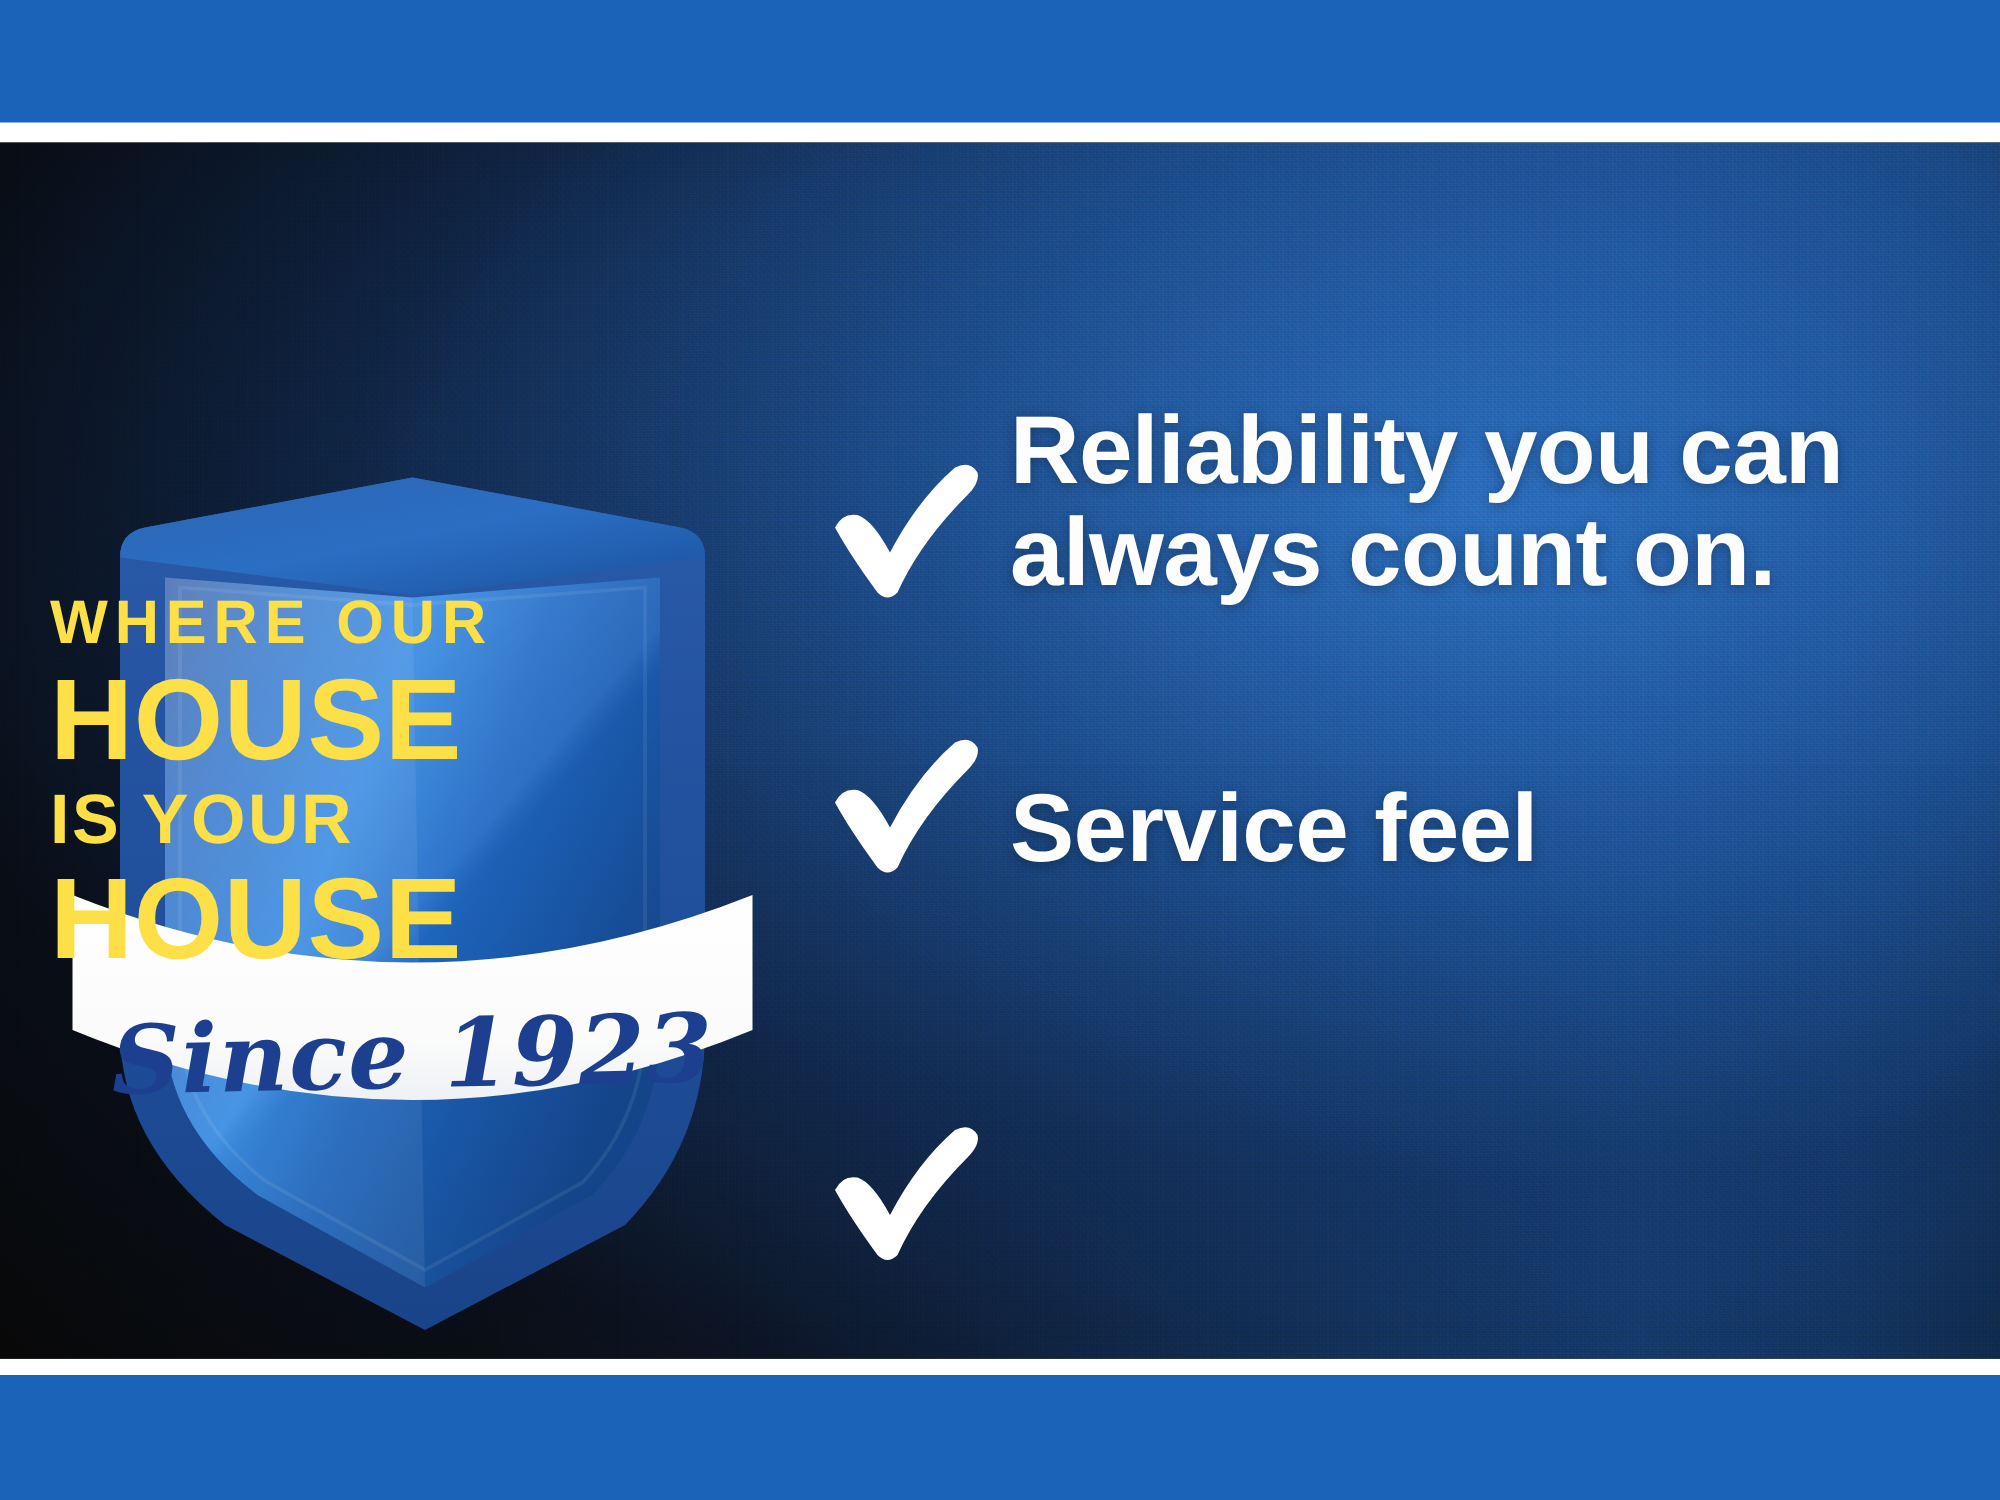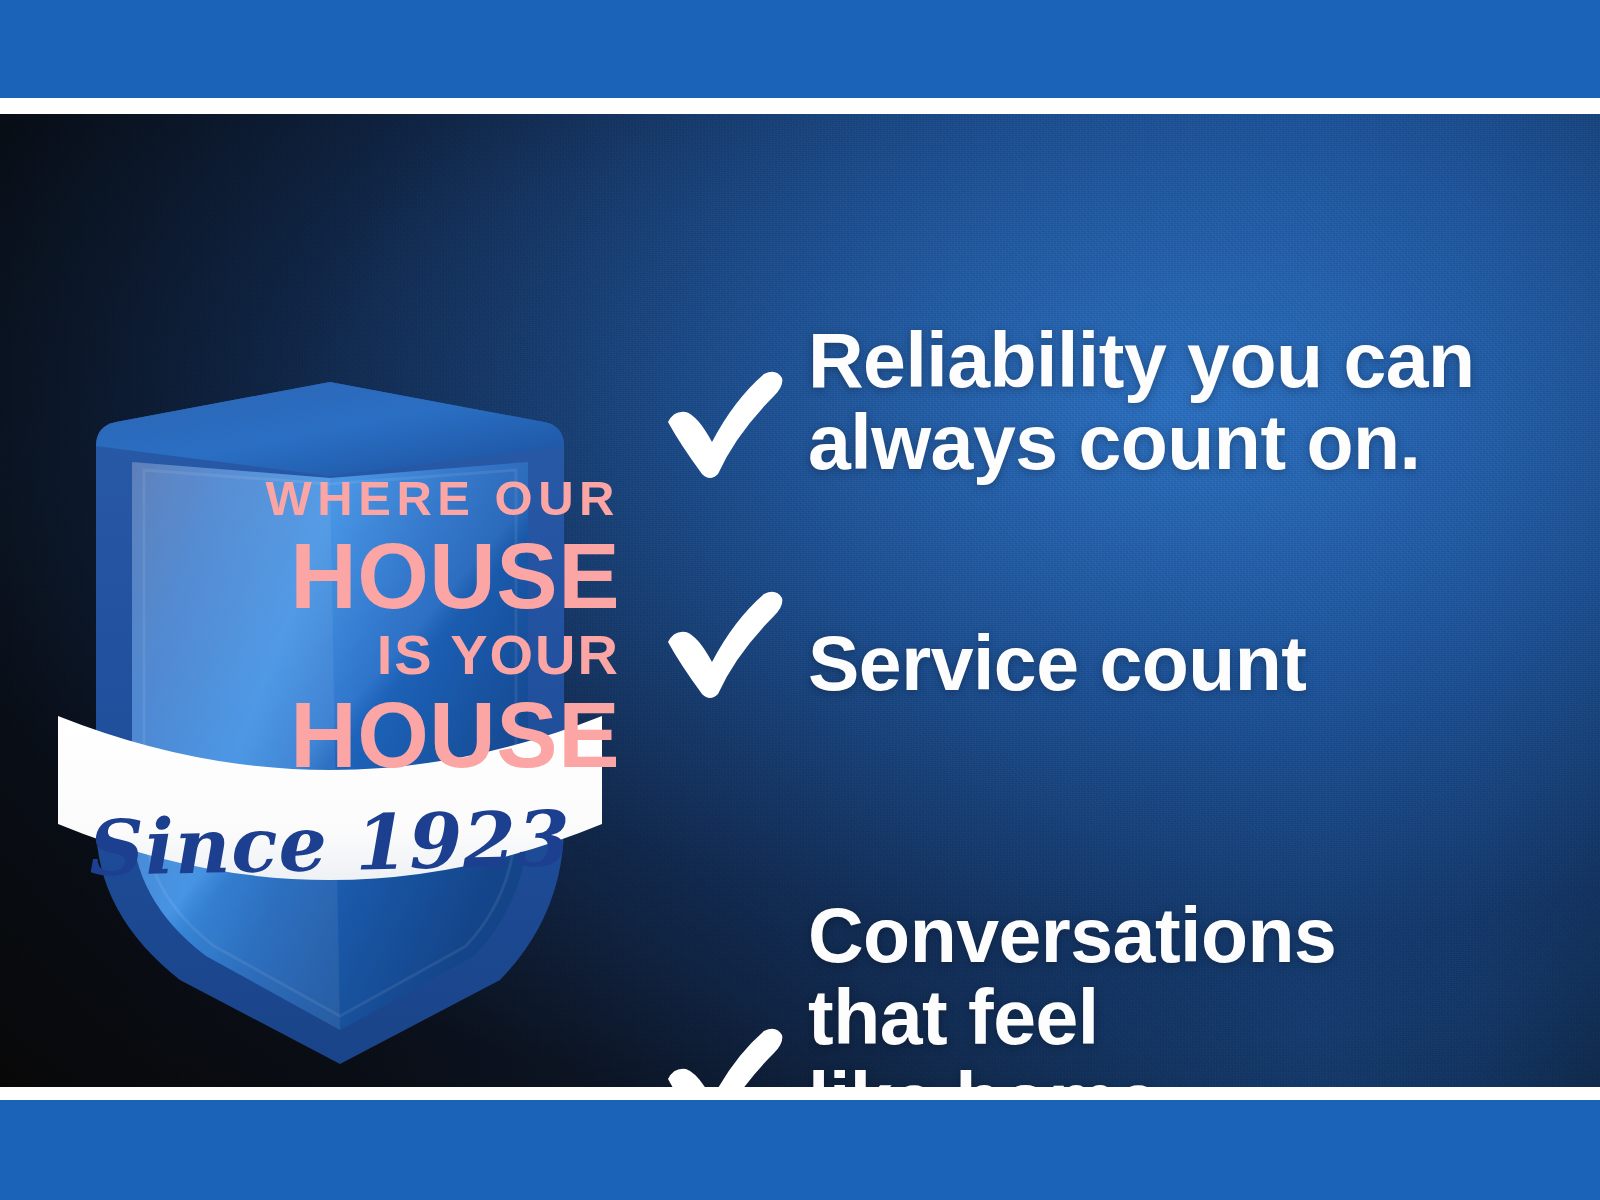--- a/index.html
+++ b/index.html
@@ -28,21 +28,21 @@
         repeating-linear-gradient(45deg, rgba(255,255,255,.05) 0 2px, rgba(0,0,0,.05) 2px 4px);
   }
   .panel-vignette{position:absolute;inset:0;
       background:radial-gradient(125% 120% at 70% 45%, rgba(0,0,0,0) 42%, rgba(0,0,0,.30) 78%, rgba(0,0,0,.55) 100%);}
 
   
   .badge{position:absolute;left:40px;top:150px;width:580px;height:820px;}
   .badge svg{display:block;width:100%;height:100%;overflow:visible;}
 
   .badge-text{position:absolute;left:0;top:0;width:580px;height:820px;pointer-events:none;}
-  .bt{position:absolute;width:100%;text-align:right;color:#fca5a5;font-family:"Liberation Sans",sans-serif;
+  .bt{position:absolute;width:100%;text-align:left;color:#fde047;font-family:"Liberation Sans",sans-serif;
       font-weight:700;line-height:1;text-transform:uppercase;}
   .bt-where{top:210px;font-size:49px;letter-spacing:5.5px;transform:scaleX(1.0);}
   .bt-house1{top:266px;font-size:92px;letter-spacing:0.5px;}
   .bt-isyour{top:363px;font-size:56px;letter-spacing:2px;}
   .bt-house2{top:425px;font-size:92px;letter-spacing:0.5px;}
 
   .bt-since{position:absolute;top:535px;width:100%;text-align:center;
       color:#1d3f8f;font-family:"DejaVu Serif",serif;font-style:italic;font-weight:700;
       font-size:76px;letter-spacing:1px;transform:rotate(-1.2deg);}
 
@@ -155,36 +155,31 @@
 
       <div class="bullet b2">
         <div class="check">
           <svg viewBox="0 0 128 120" xmlns="http://www.w3.org/2000/svg">
             <path d="M 8 58 Q 14 46 26 48 Q 38 52 52 78 Q 74 36 104 10
                      Q 116 4 122 14 Q 124 22 114 32 Q 76 70 58 110
                      Q 50 118 42 110 Q 20 80 8 58 Z" fill="#ffffff"></path>
           </svg>
         </div>
         <div class="btext">
-          <span>Service count</span>
+          <span>Service feel</span>
         </div>
       </div>
 
       <div class="bullet b3">
         <div class="check">
           <svg viewBox="0 0 128 120" xmlns="http://www.w3.org/2000/svg">
             <path d="M 8 58 Q 14 46 26 48 Q 38 52 52 78 Q 74 36 104 10
                      Q 116 4 122 14 Q 124 22 114 32 Q 76 70 58 110
                      Q 50 118 42 110 Q 20 80 8 58 Z" fill="#ffffff"></path>
           </svg>
         </div>
-        <div class="btext">
-          <span>Conversations</span>
-          <span>that feel</span>
-          <span>like home.</span>
-        </div>
       </div>
 
     </div>
   </div>
 
   <div class="bar bar-bottom"></div>
 </div>
 
 </body></html>

